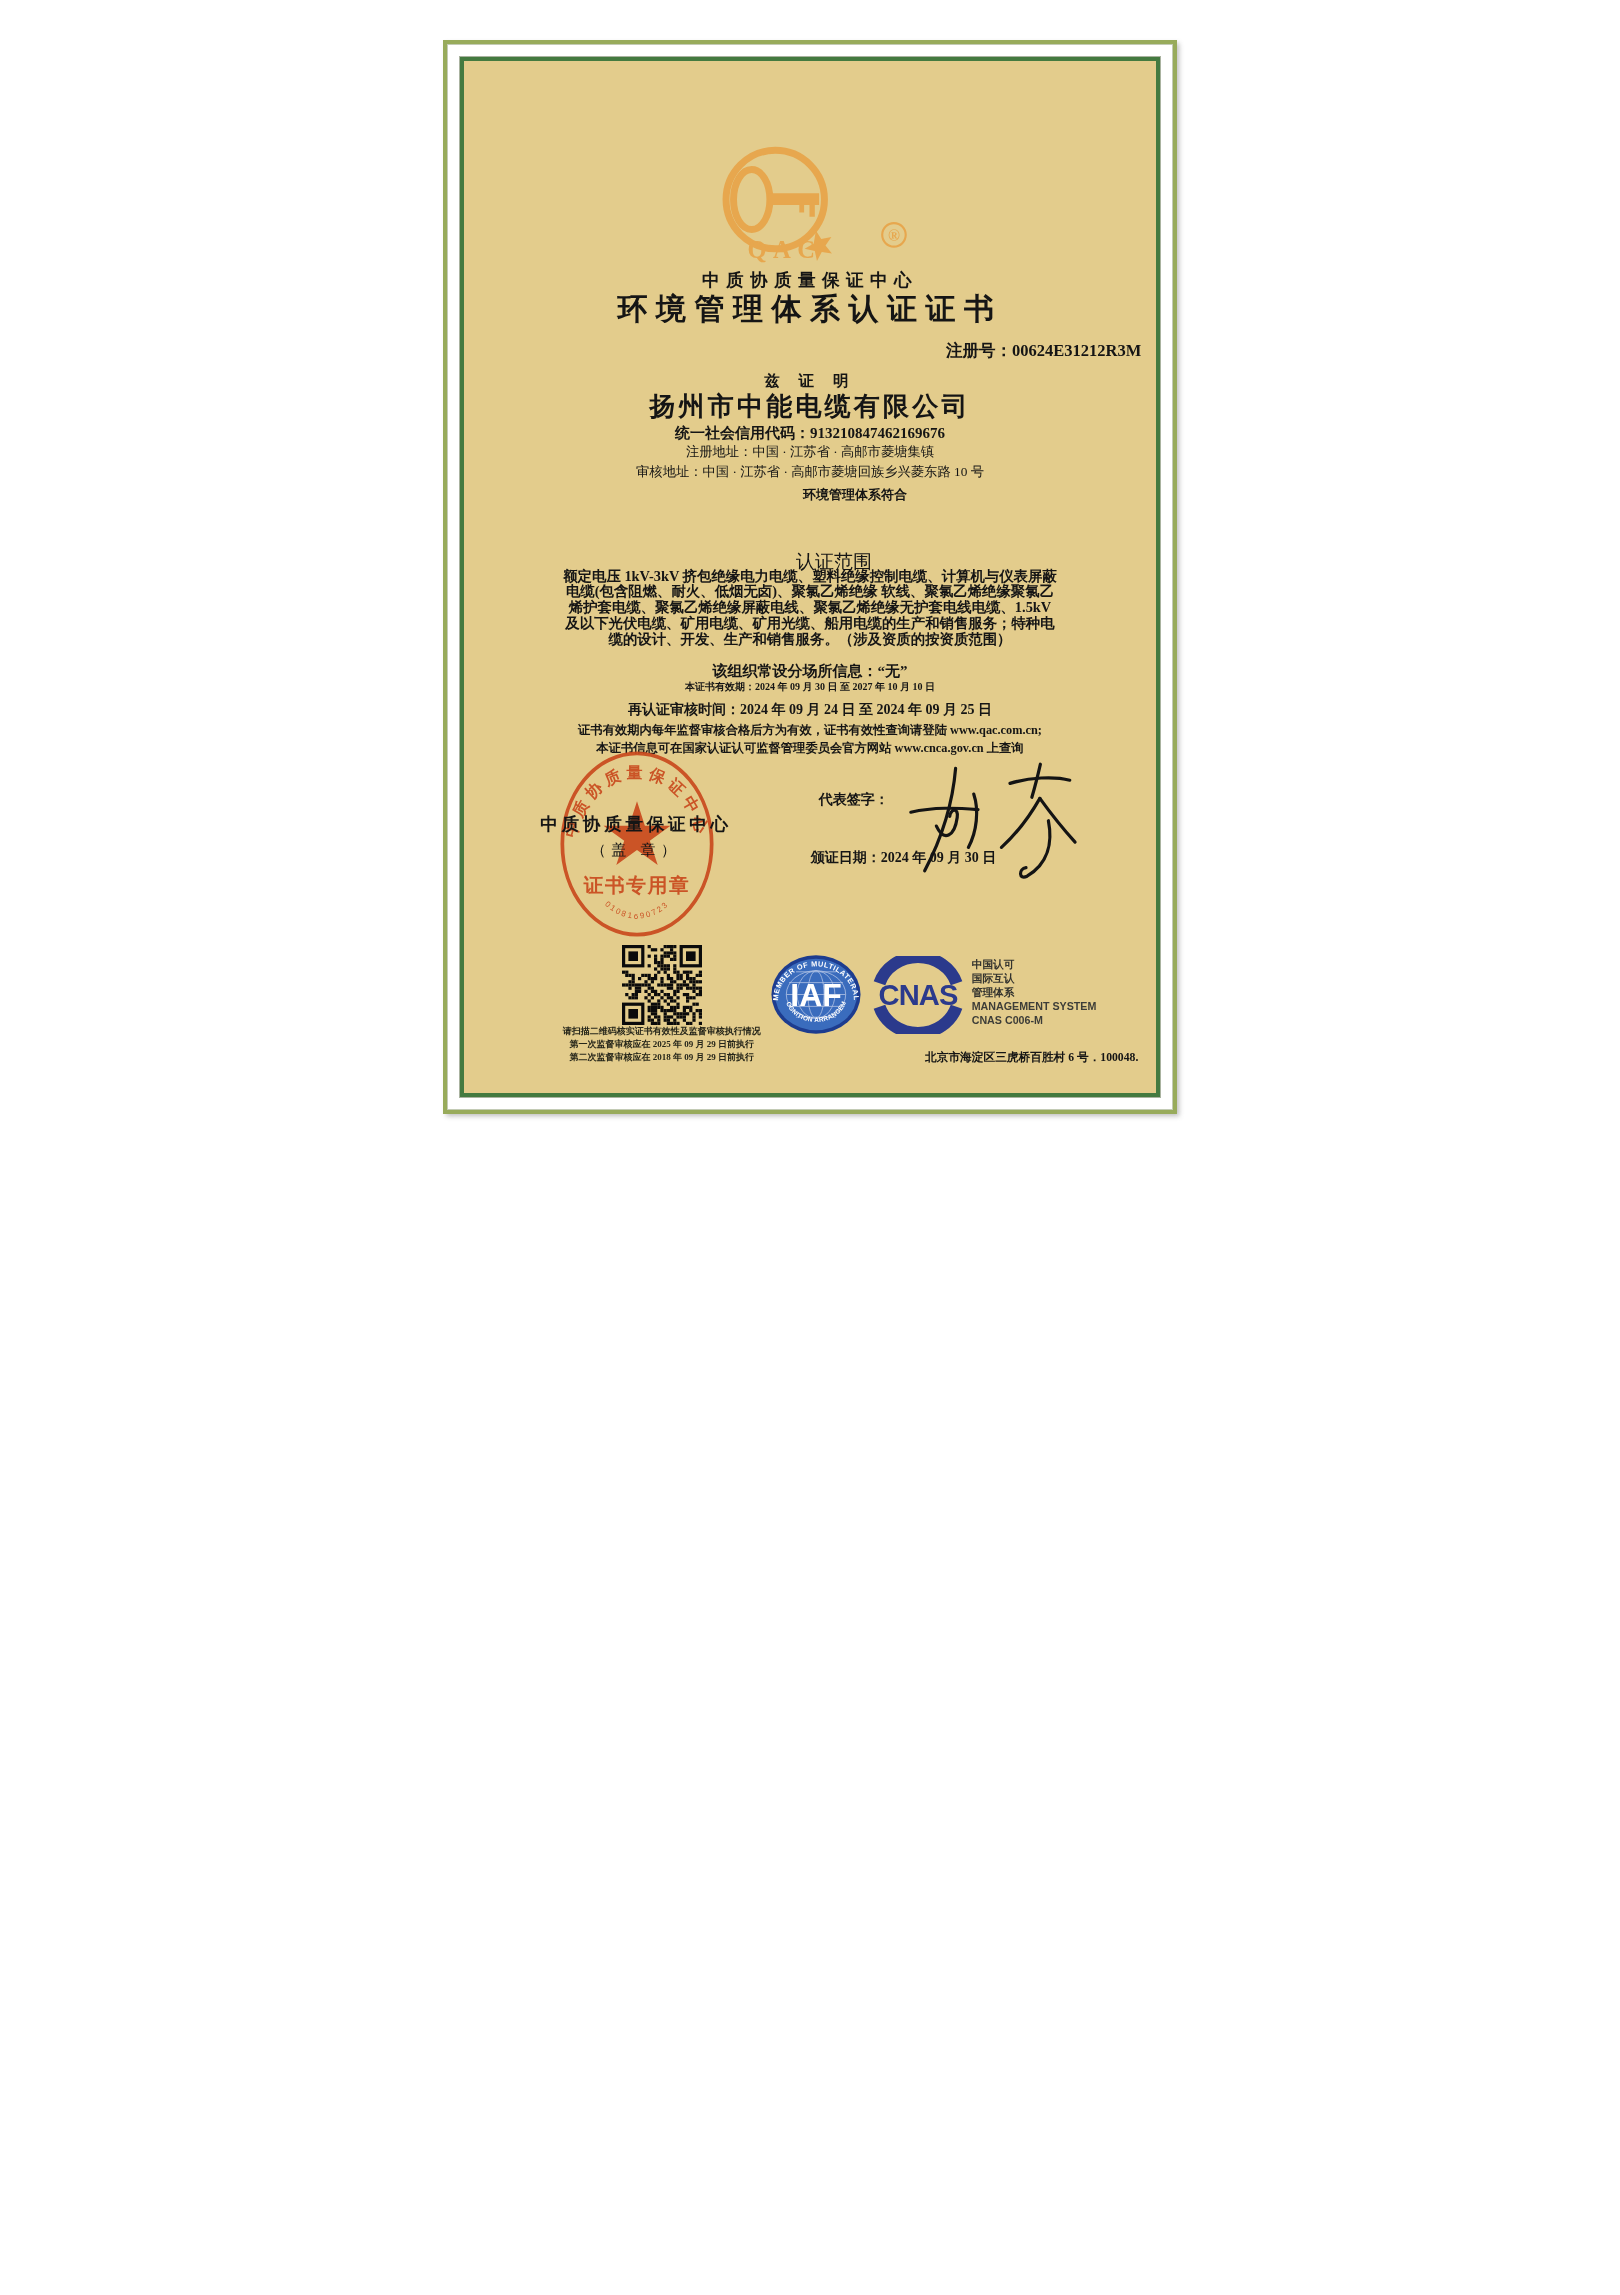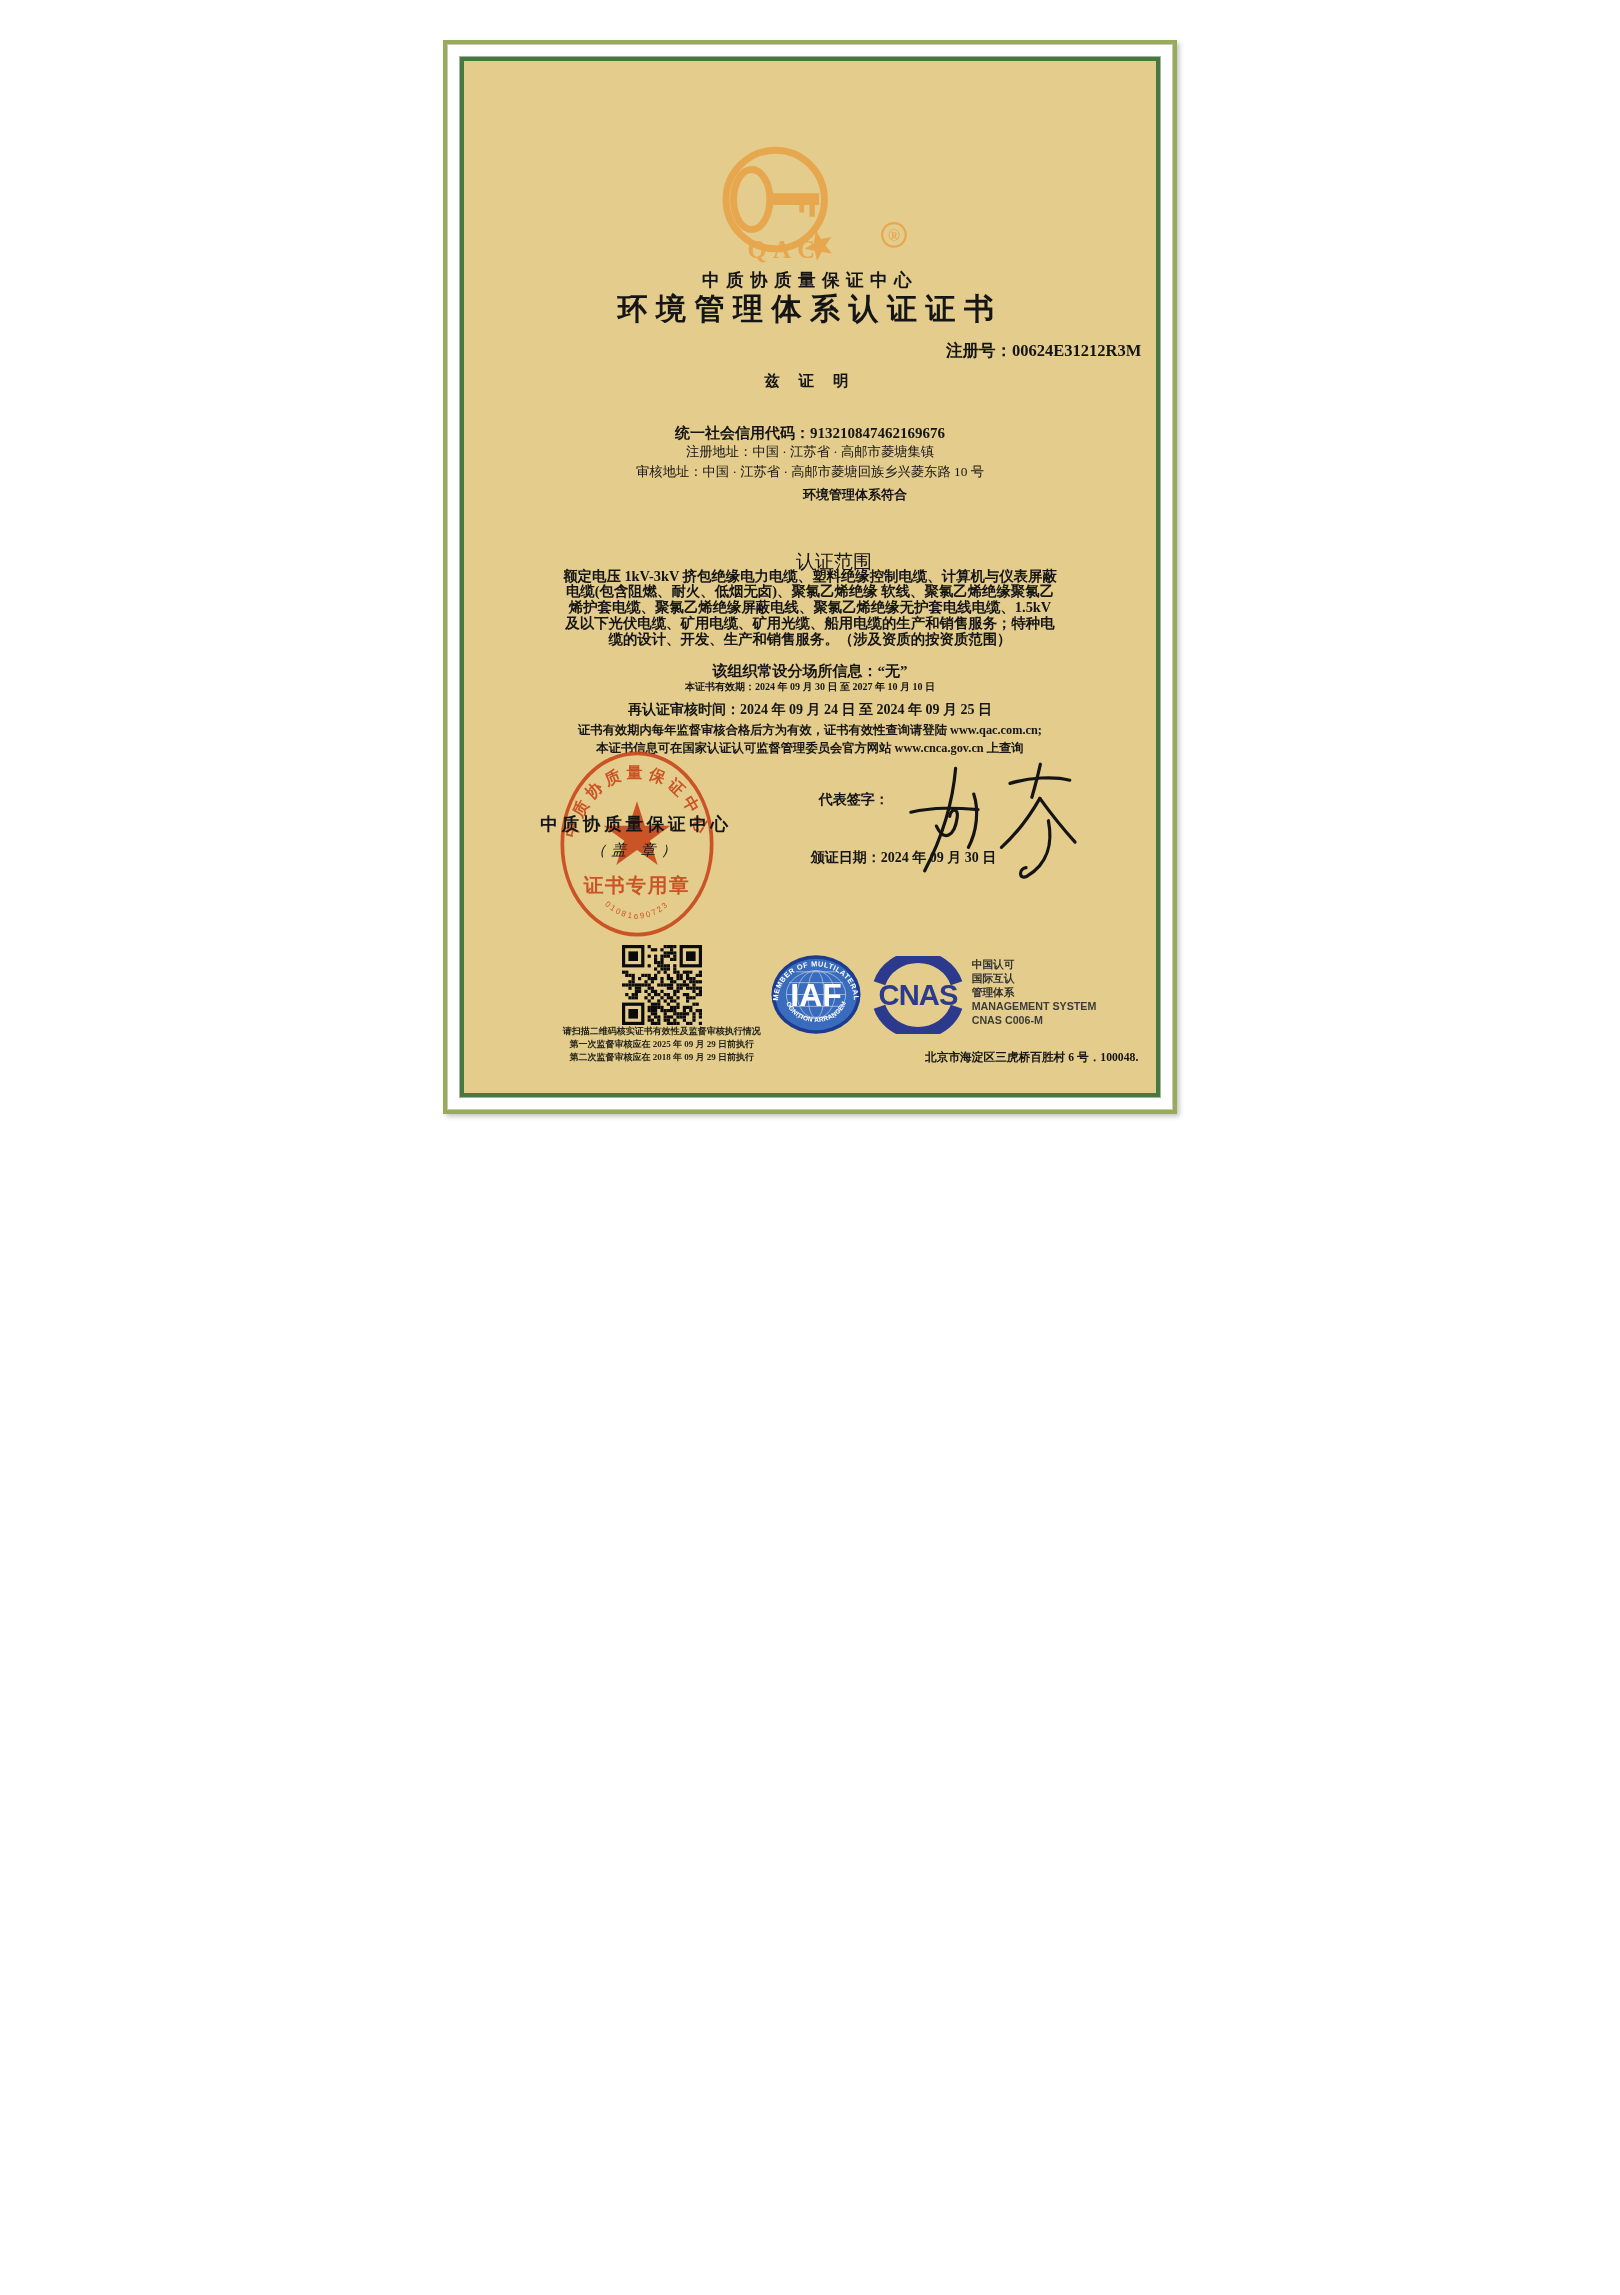--- a/index.html
+++ b/index.html
@@ -27,21 +27,21 @@
   .scope-label{top:488px;font-size:19px;margin-left:24px;}
   .scope{top:508px;font-size:14.4px;font-weight:bold;line-height:15.7px;}
   .branch{top:601px;font-size:15px;font-weight:bold;}
   .validity{top:619px;font-size:10px;font-weight:bold;}
   .recert{top:640px;font-size:14px;font-weight:bold;}
   .note1{top:661px;font-size:12.3px;font-weight:bold;}
   .note2{top:679px;font-size:12.3px;font-weight:bold;}
 
   .stamp-svg{top:689px;left:93px;width:160px;height:188px;opacity:.92;}
   .issuer-overlay{top:751px;left:21.4px;width:302px;text-align:center;font-size:17.6px;font-weight:bold;letter-spacing:3.7px;white-space:nowrap;}
-  .seal-note{top:780px;left:21.4px;width:302px;text-align:center;font-size:15px;letter-spacing:5.3px;font-style:italic;}
+  .seal-note{top:780px;left:21.4px;width:302px;text-align:center;font-size:15px;letter-spacing:5.3px;}
   .sign-label{top:730px;left:355px;font-size:14px;font-weight:bold;}
   .signature-svg{top:700px;left:439px;width:182px;height:128px;}
   .issue-date{top:788px;left:347px;font-size:14px;font-weight:bold;}
 
   .qr{top:884px;left:158px;width:80px;height:80px;}
   .qr-captions{top:964px;left:83px;width:230px;text-align:center;font-size:9px;font-weight:600;
                line-height:13px;color:#26261a;white-space:nowrap;}
   .iaf-svg{top:893px;left:306px;width:92px;height:81px;}
   .cnas-svg{top:895px;left:407px;width:94px;height:78px;}
   .cnas-text{top:896px;left:508px;font-size:10.7px;line-height:14px;color:#33332e;font-weight:600;
@@ -69,20 +69,21 @@
             <g>
               <circle cx="372" cy="168" r="22" stroke="#e7a74e" stroke-width="4" fill="none"></circle>
               <text x="372" y="179" font-size="30" font-weight="bold" fill="#e7a74e" text-anchor="middle" font-family="&quot;Liberation Serif&quot;,&quot;DejaVu Serif&quot;,serif">®</text>
             </g>
           </svg>
 
           <div class="line issuer-top">中质协质量保证中心</div>
           <div class="line cert-title">环境管理体系认证证书</div>
           <div class="abs reg-no">注册号：00624E31212R3M</div>
           <div class="line certify">兹 证 明</div>
+          <div class="line company">扬州市中能电缆有限公司</div>
           <div class="line credit">统一社会信用代码：913210847462169676</div>
           <div class="line addr1">注册地址：中国 · 江苏省 · 高邮市菱塘集镇</div>
           <div class="line addr2">审核地址：中国 · 江苏省 · 高邮市菱塘回族乡兴菱东路 10 号</div>
           <div class="line conform">环境管理体系符合</div>
           <div class="line scope-label">认证范围</div>
 
           <div class="line scope">
             <div>额定电压 1kV-3kV 挤包绝缘电力电缆、塑料绝缘控制电缆、计算机与仪表屏蔽</div>
             <div>电缆(包含阻燃、耐火、低烟无卤)、聚氯乙烯绝缘 软线、聚氯乙烯绝缘聚氯乙</div>
             <div>烯护套电缆、聚氯乙烯绝缘屏蔽电线、聚氯乙烯绝缘无护套电线电缆、1.5kV</div>

